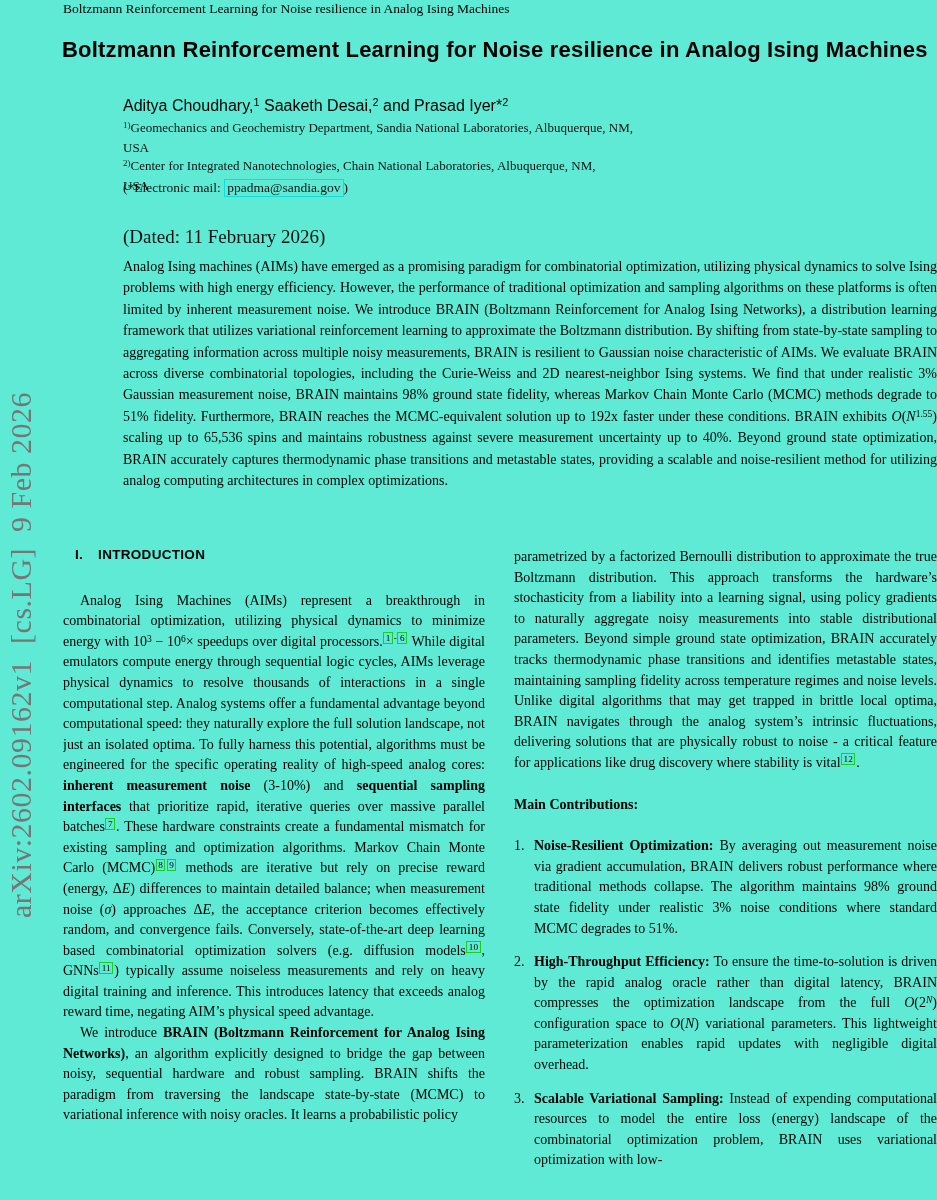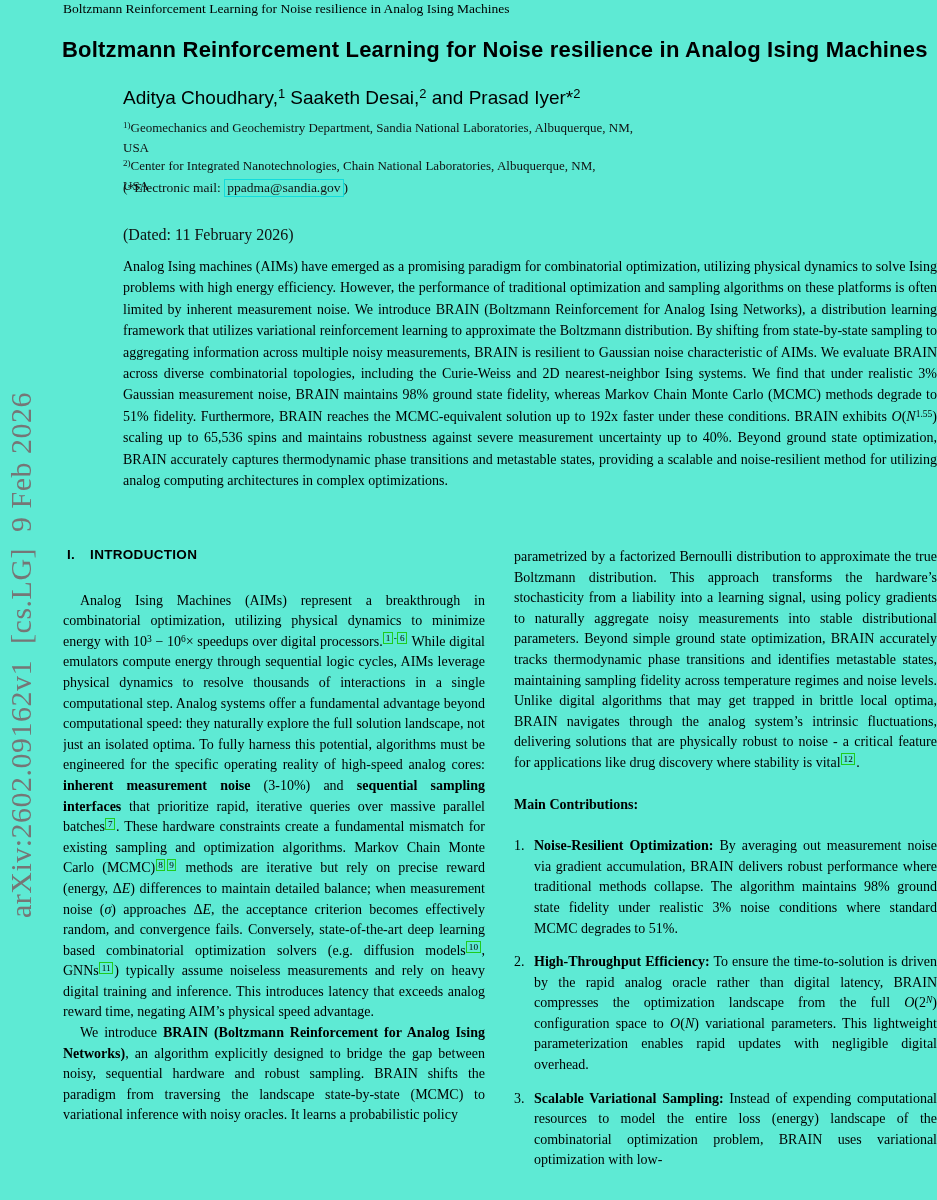--- a/index.html
+++ b/index.html
@@ -11,40 +11,40 @@
 
   .arxiv-stamp{position:absolute;left:-290px;top:634px;width:630px;height:42px;
       transform:rotate(-90deg);transform-origin:center;
       font-family:"Liberation Serif","DejaVu Serif",serif;
       font-size:30px;color:var(--stamp-gray,#767676);text-align:center;white-space:pre;letter-spacing:0.5px;}
 
   .title{position:absolute;left:62px;top:33px;width:882px;margin:0;
       font-family:"Liberation Sans","DejaVu Sans",sans-serif;
       font-size:22px;font-weight:700;line-height:33px;letter-spacing:0.2px;color:#000;}
 
-  .byline{position:absolute;left:123px;top:87px;width:700px;
-      font-family:"Liberation Sans","DejaVu Sans",sans-serif;font-size:19px;color:#000;}
+  .byline{position:absolute;left:123px;top:97px;width:700px;
+      font-family:"Liberation Sans","DejaVu Sans",sans-serif;font-size:16px;color:#000;}
 
   .affiliations{position:absolute;left:123px;top:119px;width:700px;font-size:13px;line-height:18.5px;}
   .affil-text{}
   .affil-marker{font-size:9px;position:relative;top:-0.45em;font-style:normal;}
 
   .email-line{position:absolute;left:123px;top:180px;font-size:13.5px;}
-  .dated{position:absolute;left:123px;top:226px;font-size:16px;}
+  .dated{position:absolute;left:123px;top:226px;font-size:19px;}
 
   .abstract{position:absolute;left:123px;top:256px;width:814px;
       font-size:14px;line-height:21.4px;text-align:justify;color:#000;}
 
   .columns{position:absolute;left:63px;top:540px;width:874px;height:660px;
       display:flex;gap:29px;overflow:hidden;}
   .col{font-size:14px;line-height:20.6px;text-align:justify;color:#000;}
   .col-left{width:422px;}
   .col-right{width:423px;padding-top:7px;box-sizing:border-box;}
 
-  .sec-heading{margin:5px 0 25px 4px;font-family:"Liberation Sans","DejaVu Sans",sans-serif;
+  .sec-heading{margin:5px 0 25px 12px;font-family:"Liberation Sans","DejaVu Sans",sans-serif;
       font-size:13.5px;font-weight:700;letter-spacing:0.3px;color:#000;}
   .sec-num{margin-right:15px;}
 
   .body-par{margin:0;font-family:Liberation Serif, serif;}
   .body-par.indent{text-indent:17px;}
 
   .contrib-heading{font-weight:700;margin:21px 0 21px 0;}
 
   .list-item{display:flex;margin:0 0 13px 0;}
   .li-num{width:20px;flex:0 0 20px;text-align:left;}

